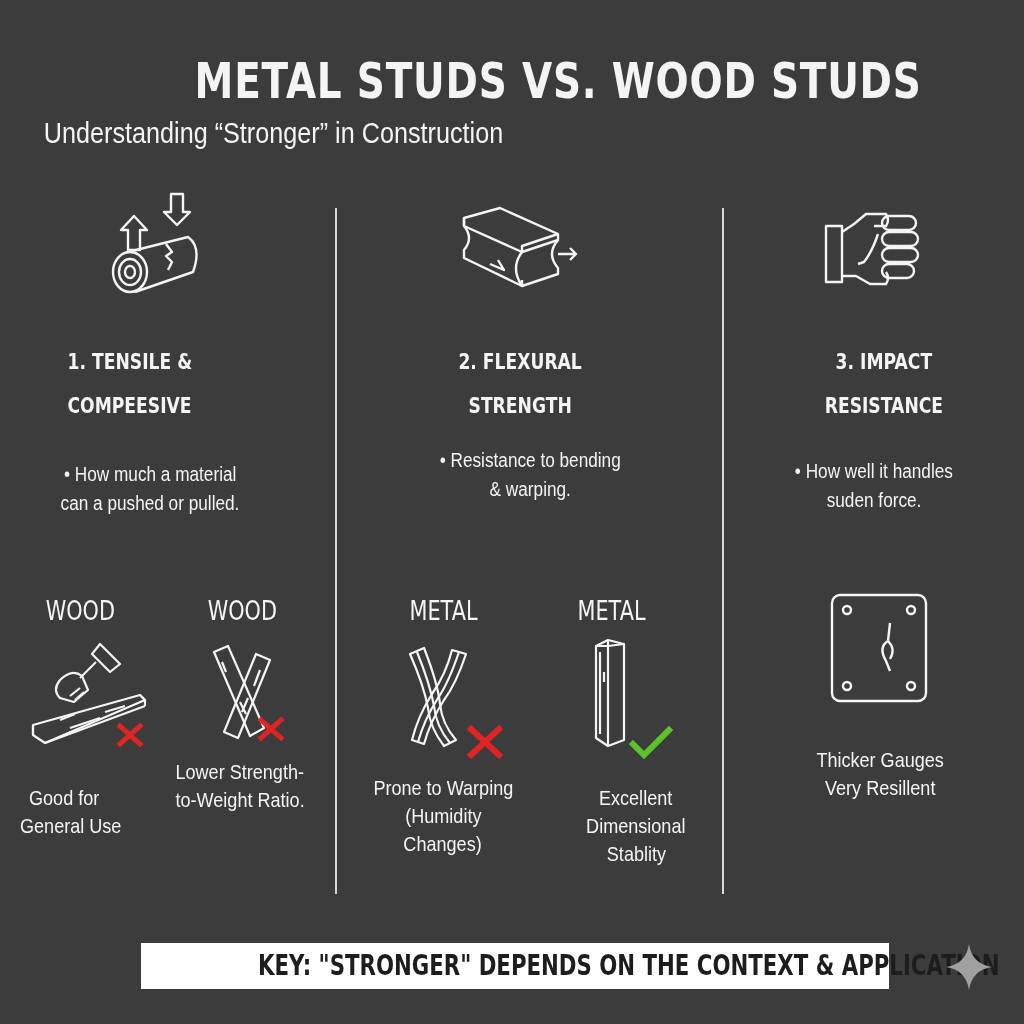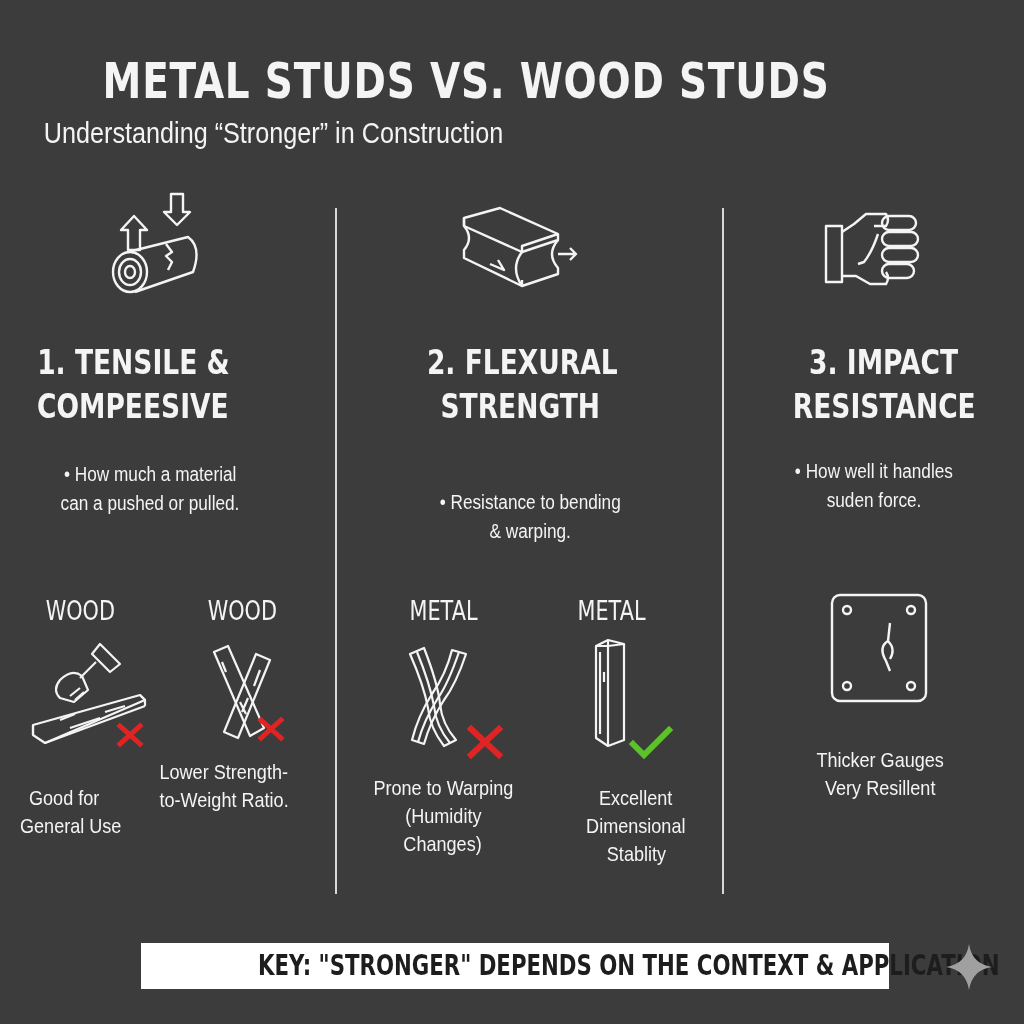--- a/index.html
+++ b/index.html
@@ -3,35 +3,35 @@
 <meta charset="utf-8">
 <style>
   html, body { margin:0; padding:0; }
   body {
     width:1024px; height:1024px; overflow:hidden;
     background:#3c3c3c; color:#f4f4f4;
     font-family:"Liberation Sans", sans-serif;
     position:relative;
   }
   .title {
-    position:absolute; top:52px; left:0; width:1024px; text-align:left;
+    position:absolute; top:52px; left:0; width:1024px; text-align:right;
     font-family:"DejaVu Sans", sans-serif; font-weight:bold;
     font-size:50px; letter-spacing:1px;
   }
   .title span { display:inline-block; transform:scaleX(0.78); }
   .subtitle {
     position:absolute; top:116px; left:0; width:1024px; text-align:left;
     font-size:30px;
   }
   .subtitle span { display:inline-block; transform:scaleX(0.84); }
   .divider { position:absolute; top:208px; width:2px; height:686px; background:#d8d8d8; }
   .icon { position:absolute; }
   .heading {
     position:absolute; font-family:"DejaVu Sans", sans-serif; font-weight:bold;
-    font-size:34px; line-height:44px; text-align:center;
+    font-size:22px; line-height:44px; text-align:center;
   }
   .heading span { display:inline-block; transform:scaleX(0.78); white-space:nowrap; }
   .desc { position:absolute; font-size:20px; line-height:29px; text-align:center; }
   .desc span { display:inline-block; transform:scaleX(0.86); white-space:nowrap; }
   .label {
     position:absolute; font-family:"DejaVu Sans", sans-serif; font-weight:normal;
     font-size:26px; text-align:center;
   }
   .label span { display:inline-block; transform:scaleX(0.8); }
   .caption { position:absolute; font-size:21px; line-height:28px; text-align:center; }
@@ -95,40 +95,40 @@
 
   <div class="label" style="left:192px;top:596px;width:100px"><span>WOOD</span></div>
   <svg class="icon" style="left:212px;top:642px" width="65" height="98" viewBox="0 0 65 98" fill="none" stroke="#f4f4f4" stroke-width="2.2" stroke-linejoin="round">
     <path d="M2 10 L16 4 L52 86 L38 94 Z"></path>
     <path d="M44 12 L58 18 L26 96 L12 90 Z"></path>
     <path d="M10 20 L14 30 M28 60 L34 72 M48 28 L42 44 M36 56 L30 70"></path>
   </svg>
   <svg class="icon" style="left:257px;top:716px" width="28" height="26" viewBox="0 0 28 26" stroke="#e02424" stroke-width="5" stroke-linecap="square">
     <path d="M4 4 L24 22 M24 4 L4 22"></path>
   </svg>
-  <div class="caption" style="left:144px;top:758px;width:160px">
+  <div class="caption" style="left:160px;top:758px;width:160px">
     <span>Lower Strength-</span><br><span>to-Weight Ratio.</span>
   </div>
 </div>
 
 <div>
   <svg class="icon" style="left:462px;top:208px" width="120" height="86" viewBox="0 0 120 86" fill="none" stroke="#f4f4f4" stroke-width="2.4" stroke-linejoin="round">
     <path d="M2 10 L38 0 L96 26 L96 32 L60 44 L2 18 Z"></path>
     <path d="M2 18 L2 10"></path>
     <path d="M60 44 L60 38 L96 26"></path>
     <path d="M2 18 Q12 30 2 42 L2 50 L60 78 L96 66 L96 60 Q84 46 96 32"></path>
     <path d="M60 44 Q48 60 60 78"></path>
     <path d="M60 78 L60 72"></path>
     <path d="M28 56 L42 62 L36 52"></path>
     <path d="M96 46 H114 M108 40 L114 46 L108 52"></path>
   </svg>
   <div class="heading" style="left:400px;top:340px;width:240px">
     <span>2. FLEXURAL</span><br><span>STRENGTH</span>
   </div>
-  <div class="desc" style="left:390px;top:488px;width:280px">
+  <div class="desc" style="left:390px;top:446px;width:280px">
     <span>• Resistance to bending</span><br><span>&amp; warping.</span>
   </div>
 
   <div class="label" style="left:388px;top:596px;width:110px"><span>METAL</span></div>
   <svg class="icon" style="left:408px;top:644px" width="62" height="104" viewBox="0 0 62 104" fill="none" stroke="#f4f4f4" stroke-width="2.2" stroke-linejoin="round">
     <path d="M2 10 L16 4 Q30 40 32 60 Q34 80 48 96 L36 102 Q22 84 20 64 Q16 42 2 10 Z"></path>
     <path d="M44 6 L58 10 Q48 40 36 56 Q22 78 16 100 L4 96 Q10 72 24 50 Q38 30 44 6 Z"></path>
     <path d="M9 8 Q22 40 26 62 Q28 82 42 99"></path>
     <path d="M51 8 Q40 40 30 54 Q16 76 10 98"></path>
   </svg>

